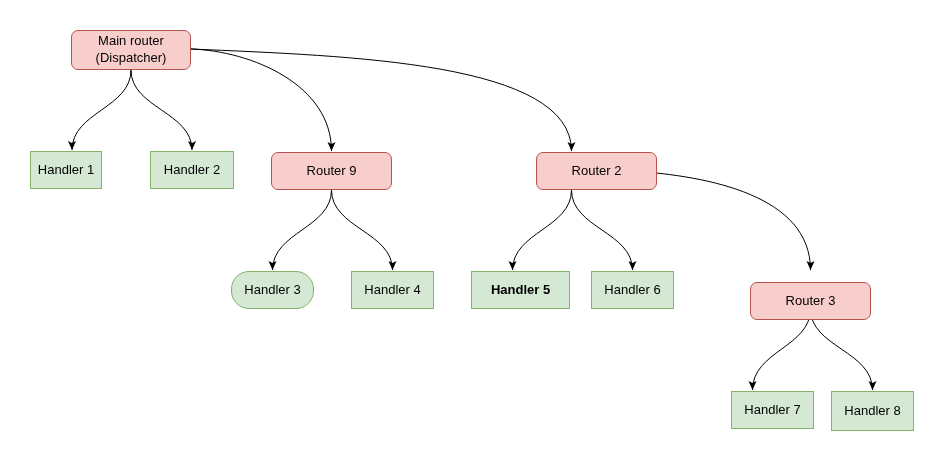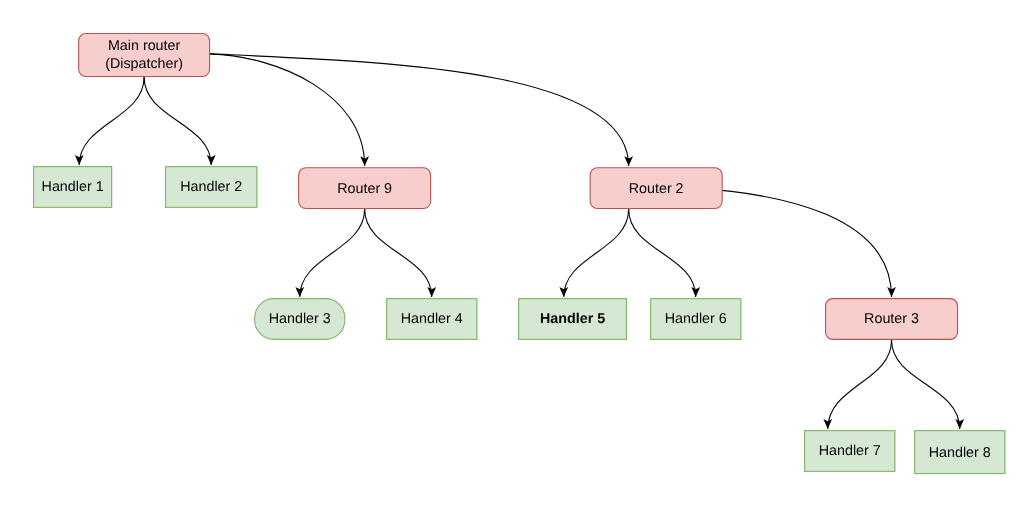--- a/index.html
+++ b/index.html
@@ -77,17 +77,17 @@
       <div class="node router" style="left: 71px; top: 30px; width: 120px; height: 40px;"><span>Main router
 (Dispatcher)</span></div>
       <div class="node handler" style="left: 30px; top: 151px; width: 72px; height: 38px;"><span>Handler 1</span></div>
       <div class="node handler" style="left: 150px; top: 151px; width: 84px; height: 38px;"><span>Handler 2</span></div>
       <div class="node router" style="left: 271px; top: 152px; width: 121px; height: 38px;"><span>Router 9</span></div>
       <div class="node router" style="left: 536px; top: 152px; width: 121px; height: 38px;"><span>Router 2</span></div>
       <div class="node handler" style="left: 231px; top: 271px; width: 83px; height: 38px; border-radius: 18px;"><span>Handler 3</span></div>
       <div class="node handler" style="left: 351px; top: 271px; width: 83px; height: 38px;"><span>Handler 4</span></div>
       <div class="node handler" style="left: 471px; top: 271px; width: 99px; height: 38px; font-weight: bold;"><span>Handler 5</span></div>
       <div class="node handler" style="left: 591px; top: 271px; width: 83px; height: 38px;"><span>Handler 6</span></div>
-      <div class="node router" style="left: 750px; top: 271px; width: 121px; height: 38px;"><span>Router 3</span></div>
+      <div class="node router" style="left: 750px; top: 282px; width: 121px; height: 38px;"><span>Router 3</span></div>
       <div class="node handler" style="left: 711px; top: 391px; width: 83px; height: 38px; margin-left: 20px;"><span>Handler 7</span></div>
       <div class="node handler" style="left: 831px; top: 391px; width: 83px; height: 40px;"><span>Handler 8</span></div>
     </div>
 </div>
 
 </body></html>

